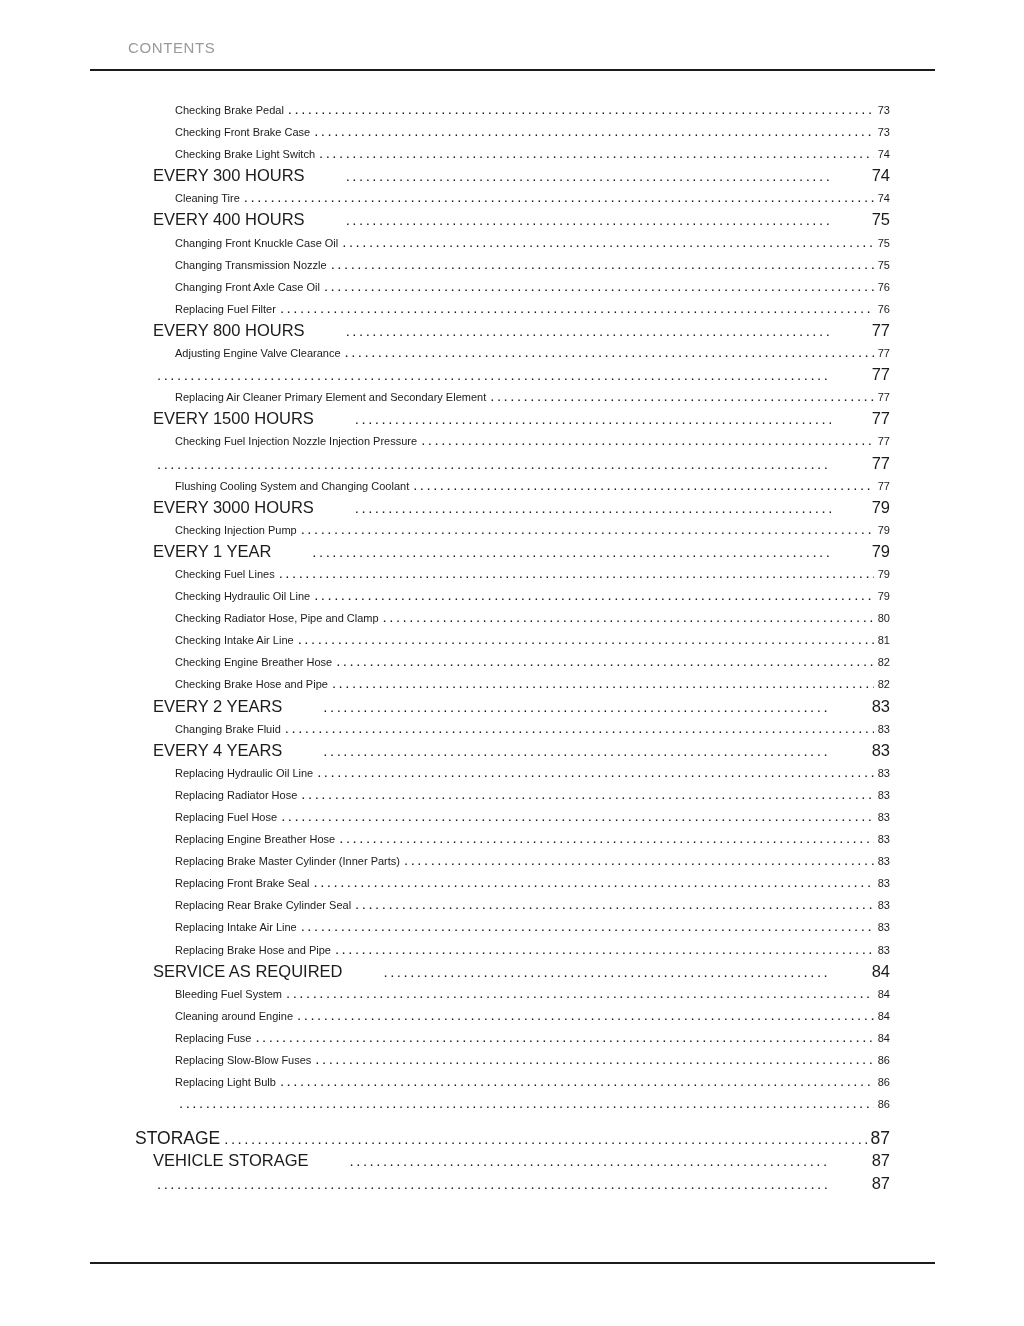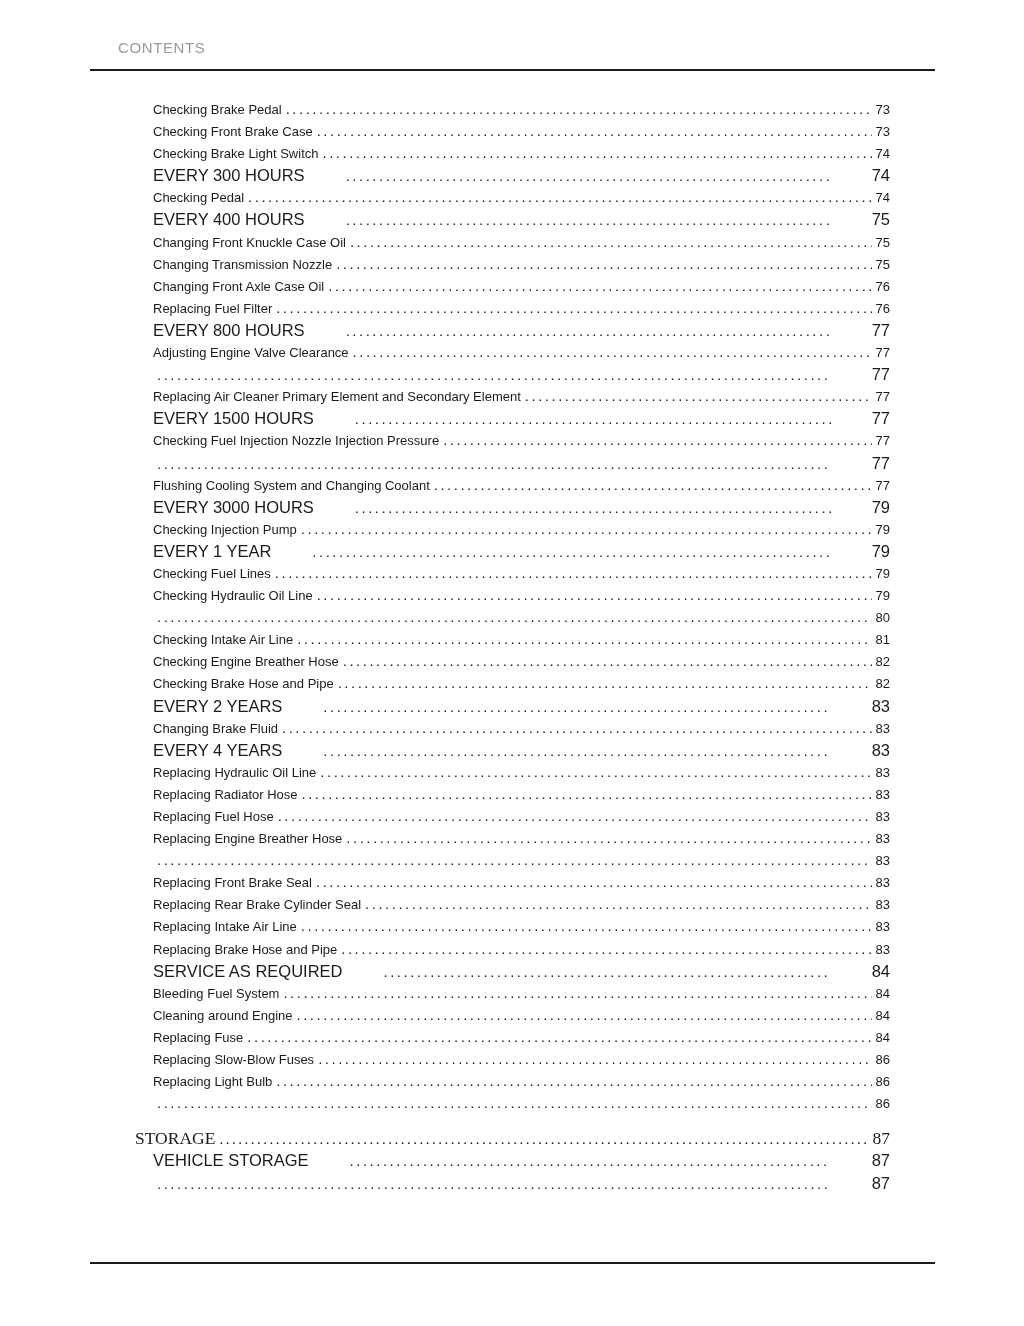--- a/index.html
+++ b/index.html
@@ -11,21 +11,21 @@
   .page {
     position: relative;
     width: 1024px;
     height: 1326px;
     background: #ffffff;
     overflow: hidden;
   }
   .header-label {
     position: absolute;
     top: 39px;
-    left: 118px;
+    left: 128px;
     font-size: 15px;
     letter-spacing: 0.6px;
     color: #9a9a9a;
   }
   .top-rule {
     position: absolute;
     top: 69px;
     left: 90px;
     width: 845px;
     border-top: 2px solid #1c1c1c;
@@ -45,23 +45,23 @@
   }
   .toc-row {
     display: flex;
     align-items: baseline;
     line-height: 22.1px;
     height: 22.1px;
     color: #1b1b1b;
     margin-right: 45px;
     overflow: hidden;
   }
-  .toc-row.level-0 { margin-left: 45px; font-size: 17.5px; font-family: Liberation Serif, serif; }
+  .toc-row.level-0 { margin-left: 45px; font-size: 17.5px; }
   .toc-row.level-1 { margin-left: 63px; font-size: 16.5px; gap: 37px; }
-  .toc-row.level-2 { margin-left: 63px; font-size: 13px; }
+  .toc-row.level-2 { margin-left: 85px; font-size: 11px; }
   .toc-row.gap-before { margin-top: 13px; }
   .toc-title {
     white-space: nowrap;
     flex: 0 0 auto;
   }
   .leader {
     flex: 1 1 auto;
     overflow: hidden;
     white-space: nowrap;
     margin: 0 4px 0 4px;
@@ -99,21 +99,21 @@
         <span class="toc-title">Checking Brake Light Switch</span>
         <span class="leader"></span>
         <span class="toc-page">74</span>
       </div>
       <div class="toc-row level-1">
         <span class="toc-title">EVERY 300 HOURS</span>
         <span class="leader"></span>
         <span class="toc-page">74</span>
       </div>
       <div class="toc-row level-2">
-        <span class="toc-title">Checking Pedal</span>
+        <span class="toc-title">Cleaning Tire</span>
         <span class="leader"></span>
         <span class="toc-page">74</span>
       </div>
       <div class="toc-row level-1">
         <span class="toc-title">EVERY 400 HOURS</span>
         <span class="leader"></span>
         <span class="toc-page">75</span>
       </div>
       <div class="toc-row level-2">
         <span class="toc-title">Changing Front Knuckle Case Oil</span>
@@ -192,20 +192,21 @@
         <span class="toc-title">Checking Fuel Lines</span>
         <span class="leader"></span>
         <span class="toc-page">79</span>
       </div>
       <div class="toc-row level-2">
         <span class="toc-title">Checking Hydraulic Oil Line</span>
         <span class="leader"></span>
         <span class="toc-page">79</span>
       </div>
       <div class="toc-row level-2">
+        <span class="toc-title">Checking Radiator Hose, Pipe and Clamp</span>
         <span class="leader"></span>
         <span class="toc-page">80</span>
       </div>
       <div class="toc-row level-2">
         <span class="toc-title">Checking Intake Air Line</span>
         <span class="leader"></span>
         <span class="toc-page">81</span>
       </div>
       <div class="toc-row level-2">
         <span class="toc-title">Checking Engine Breather Hose</span>
@@ -246,20 +247,21 @@
         <span class="toc-title">Replacing Fuel Hose</span>
         <span class="leader"></span>
         <span class="toc-page">83</span>
       </div>
       <div class="toc-row level-2">
         <span class="toc-title">Replacing Engine Breather Hose</span>
         <span class="leader"></span>
         <span class="toc-page">83</span>
       </div>
       <div class="toc-row level-2">
+        <span class="toc-title">Replacing Brake Master Cylinder (Inner Parts)</span>
         <span class="leader"></span>
         <span class="toc-page">83</span>
       </div>
       <div class="toc-row level-2">
         <span class="toc-title">Replacing Front Brake Seal</span>
         <span class="leader"></span>
         <span class="toc-page">83</span>
       </div>
       <div class="toc-row level-2">
         <span class="toc-title">Replacing Rear Brake Cylinder Seal</span>

